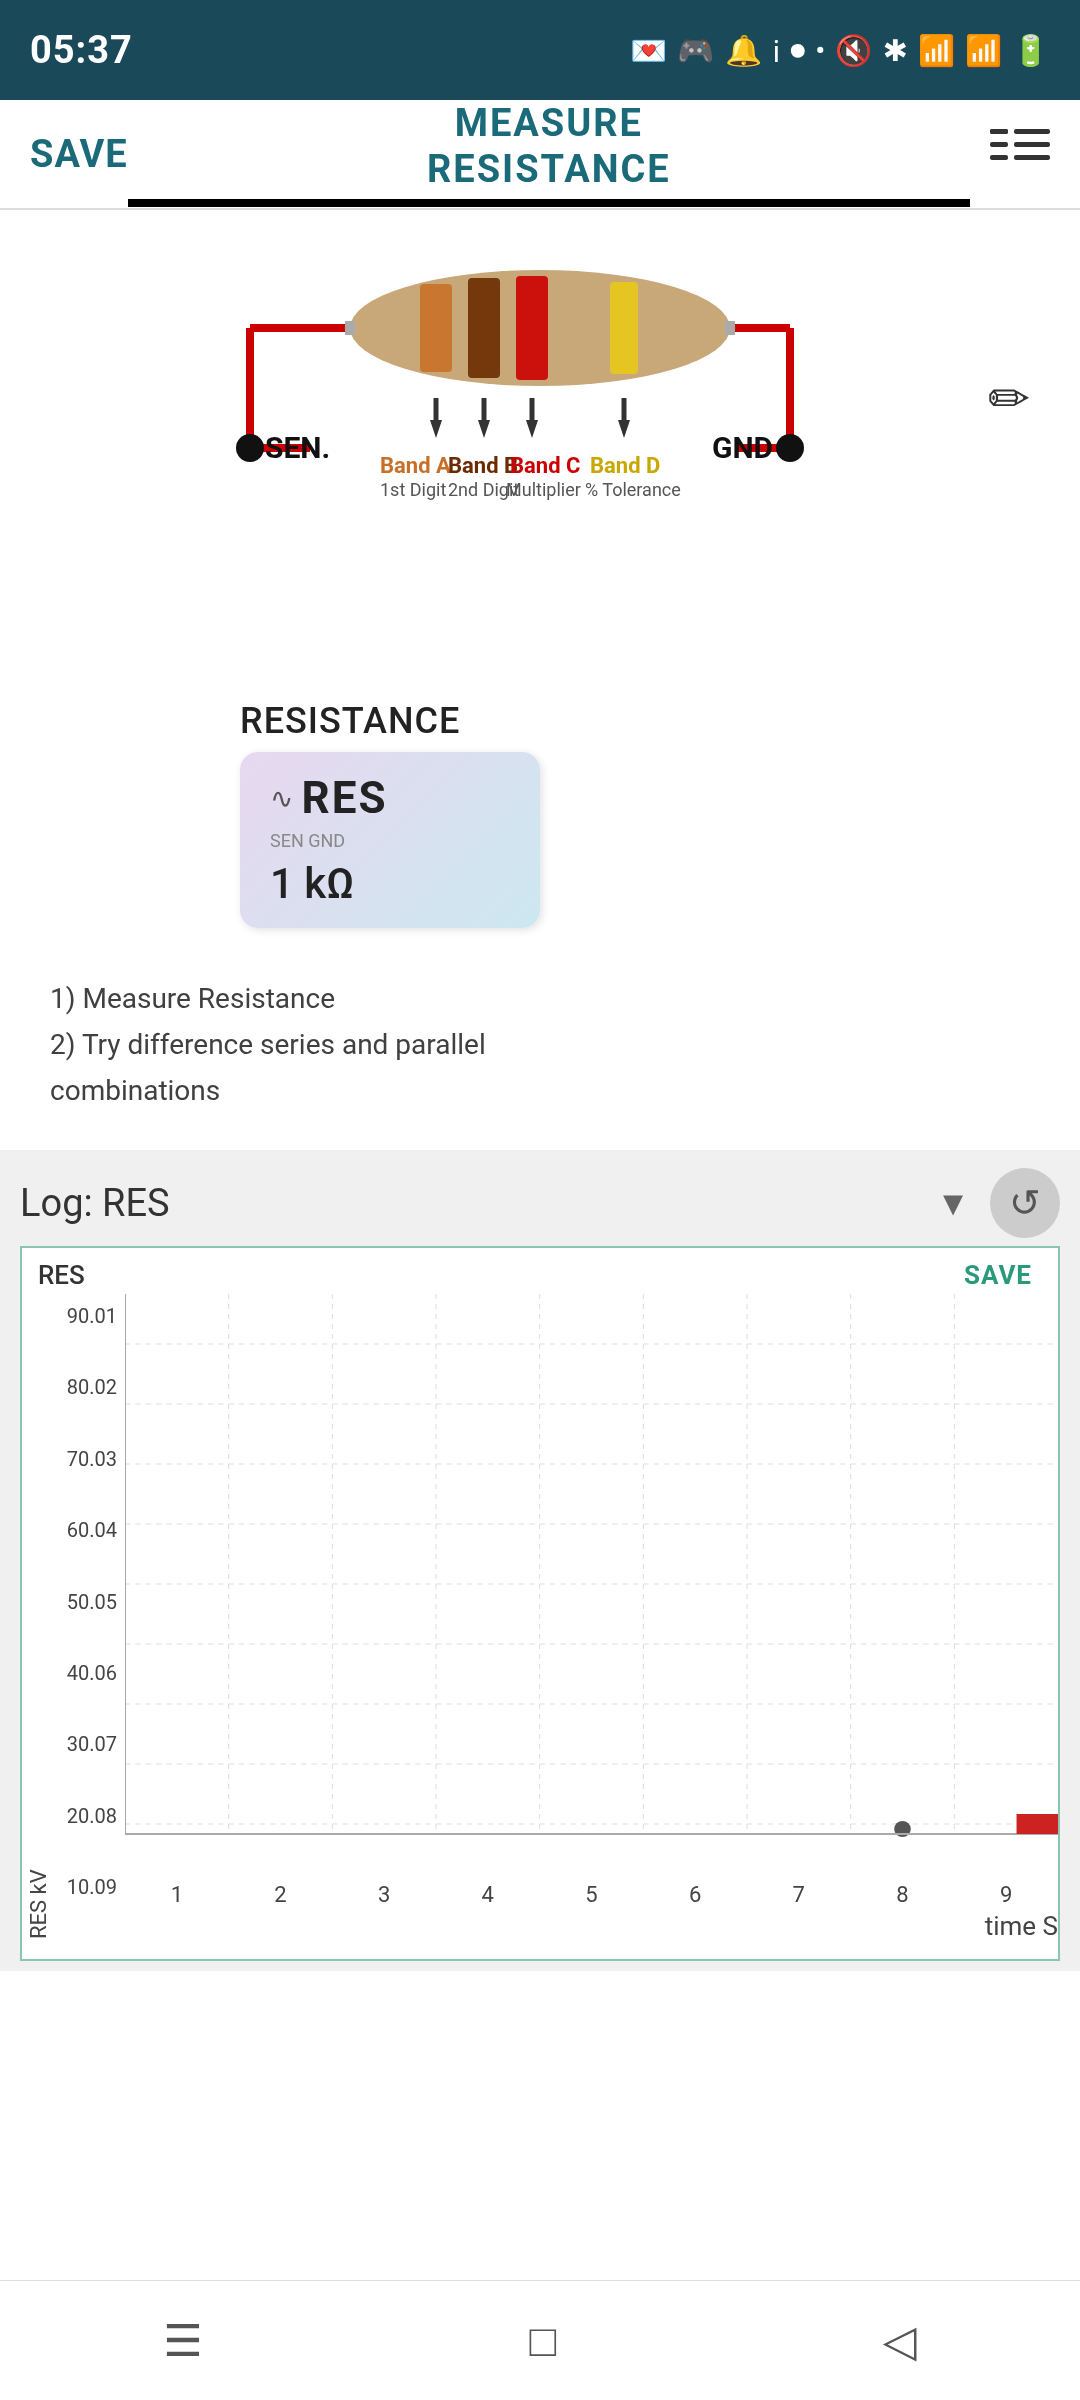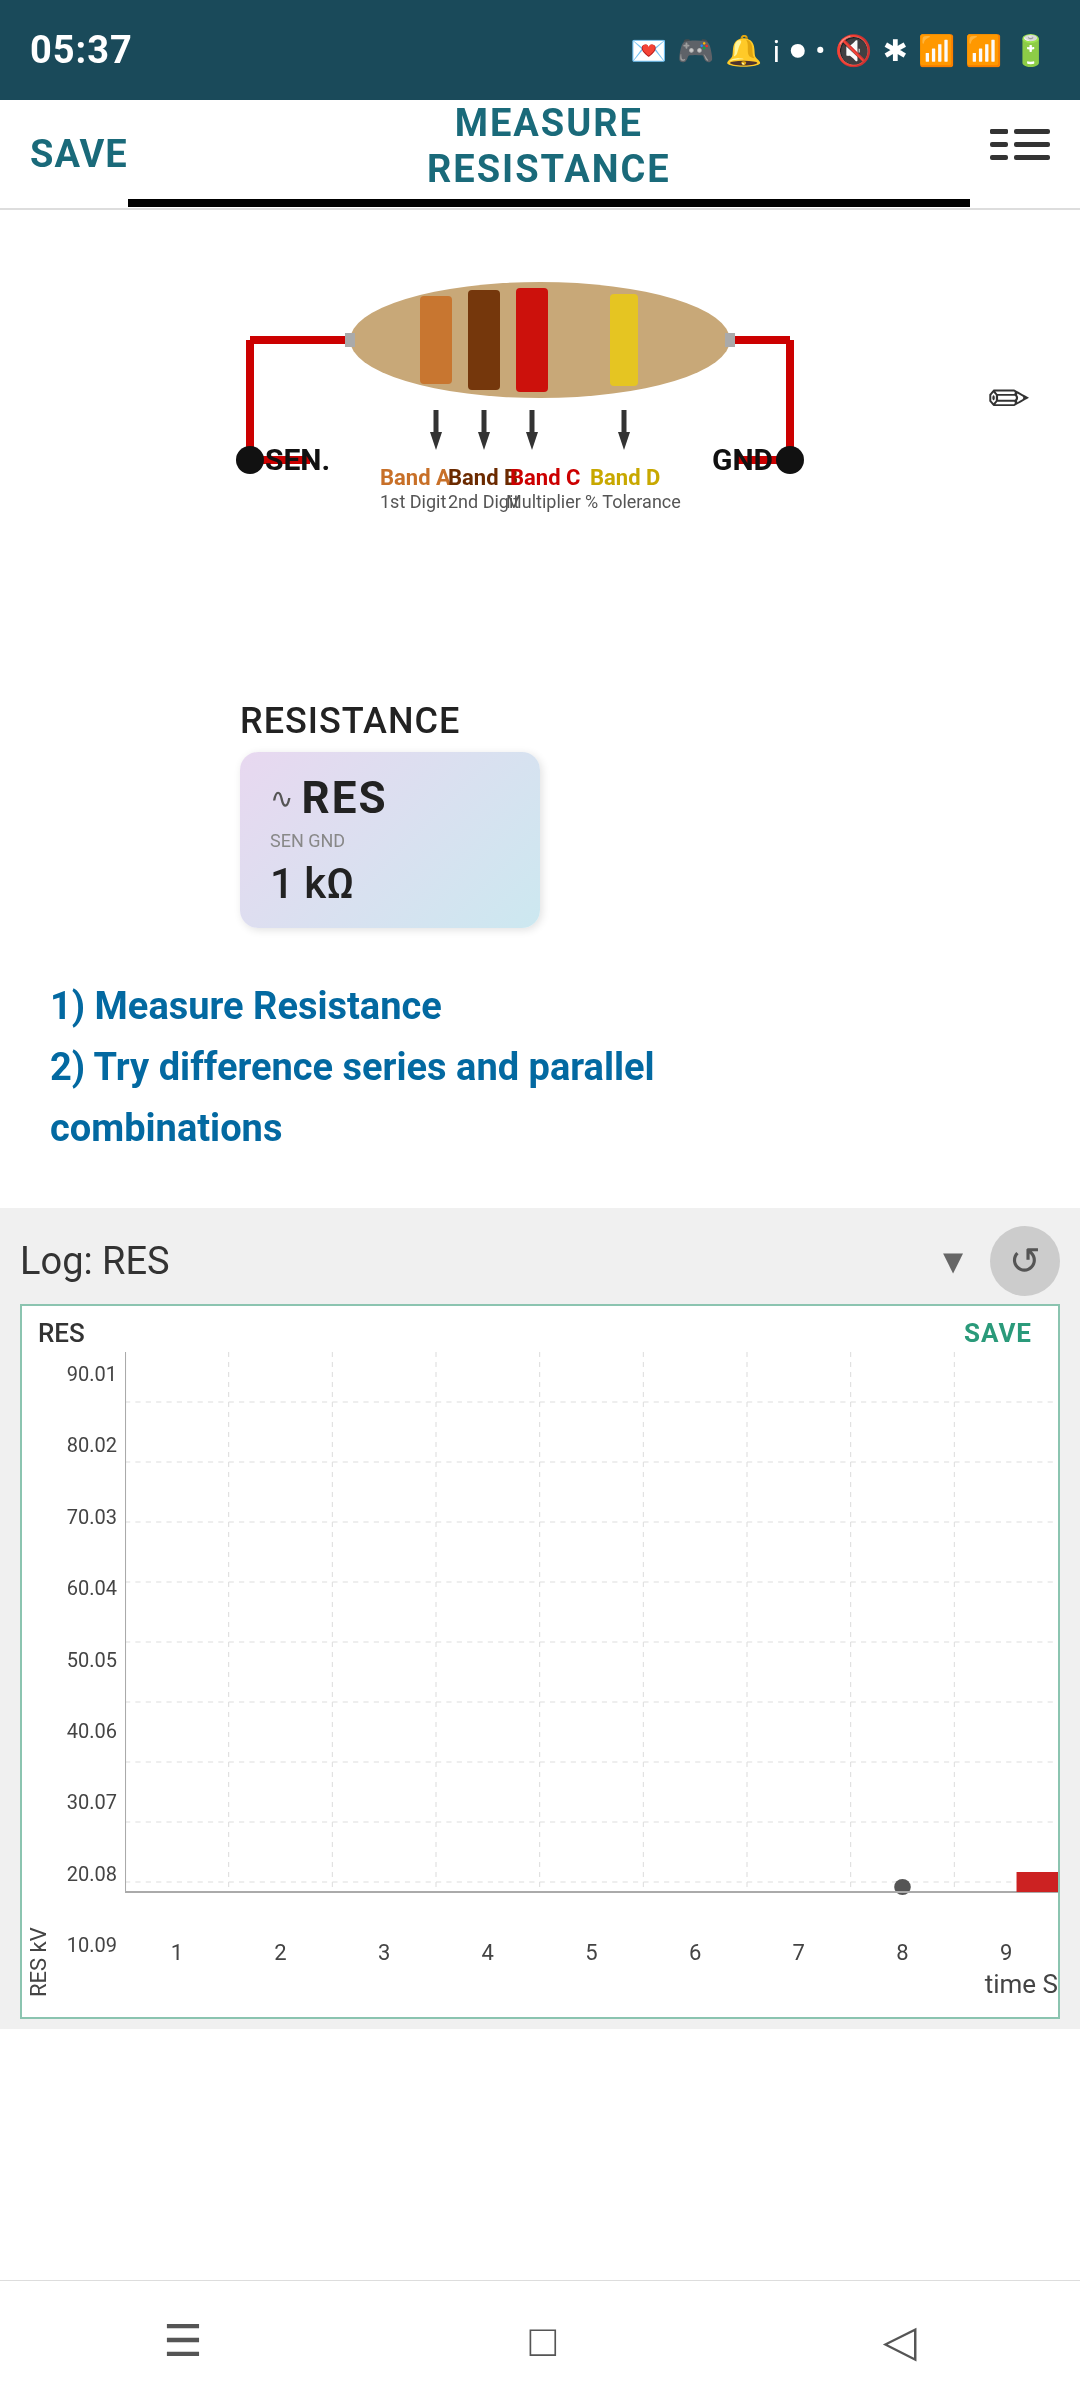--- a/index.html
+++ b/index.html
@@ -84,21 +84,21 @@
       position: relative;
       width: 100%;
       height: 440px;
       margin-bottom: 20px;
     }
 
     
     .resistor-svg-container {
       position: absolute;
       left: 50%;
-      top: 20px;
+      top: 8px;
       transform: translateX(-50%);
       width: 700px;
       height: 200px;
     }
 
     
     .edit-icon {
       position: absolute;
       right: 10px;
       top: 130px;
@@ -151,32 +151,31 @@
       font-weight: 500;
       color: #222;
       margin-top: 8px;
     }
 
     
     .instructions {
       padding: 20px 10px 30px 10px;
     }
     .instruction-line {
-      font-size: 38px;
-      color: #0369a1;
+      font-size: 28px;
+      color: #404040;
       line-height: 1.5;
       margin-bottom: 4px;
-      font-weight: bold;
     }
 
     
     .log-section {
       background: #f0f0f0;
       padding: 18px 20px 10px 20px;
-      margin-top: 17px;
+      margin-top: 4px;
     }
     .log-header {
       display: flex;
       align-items: center;
       justify-content: space-between;
       margin-bottom: 8px;
     }
     .log-title {
       font-size: 38px;
       color: #333;

